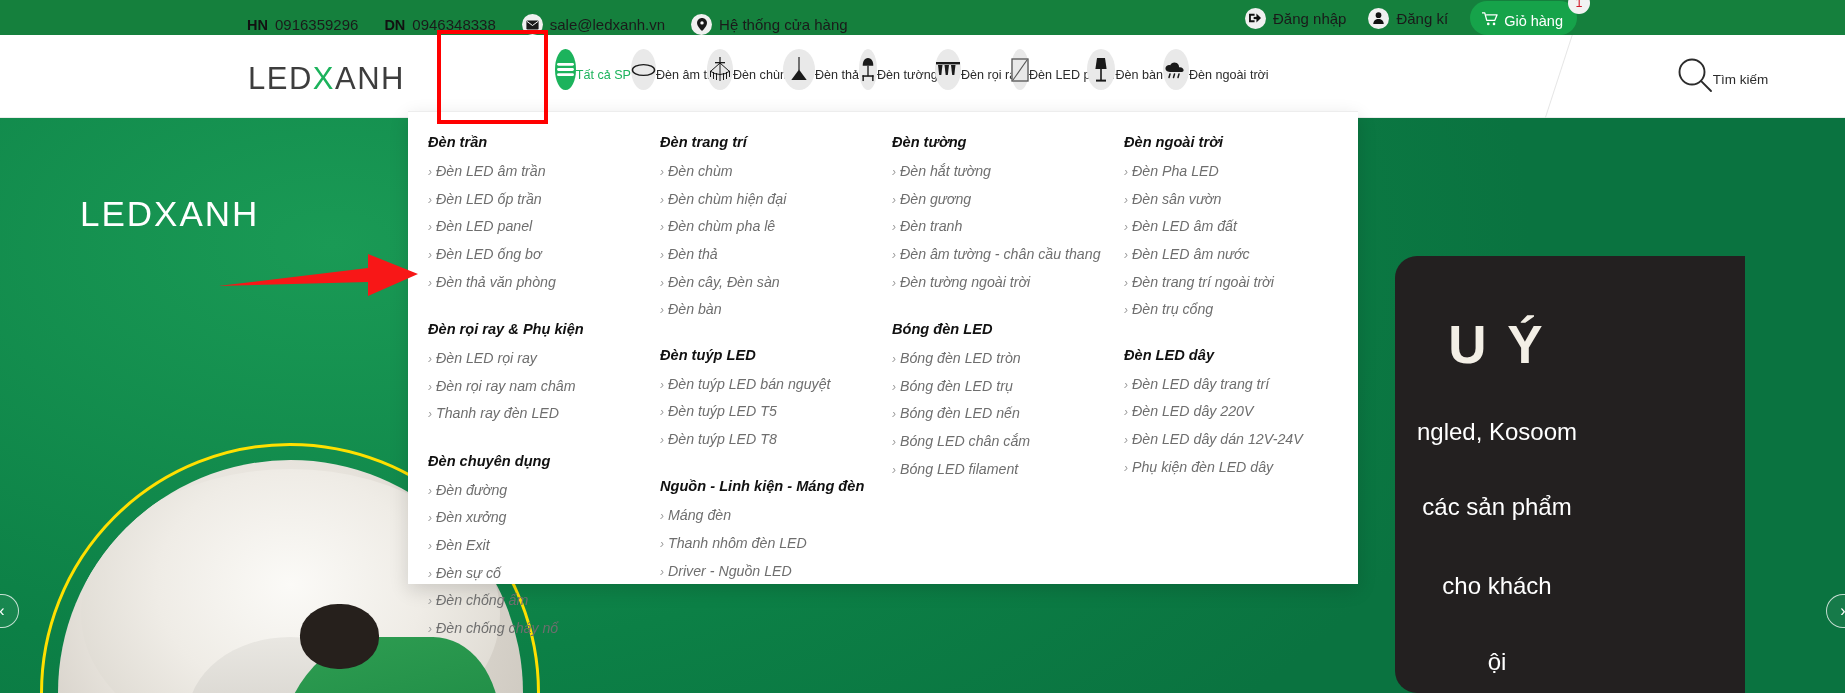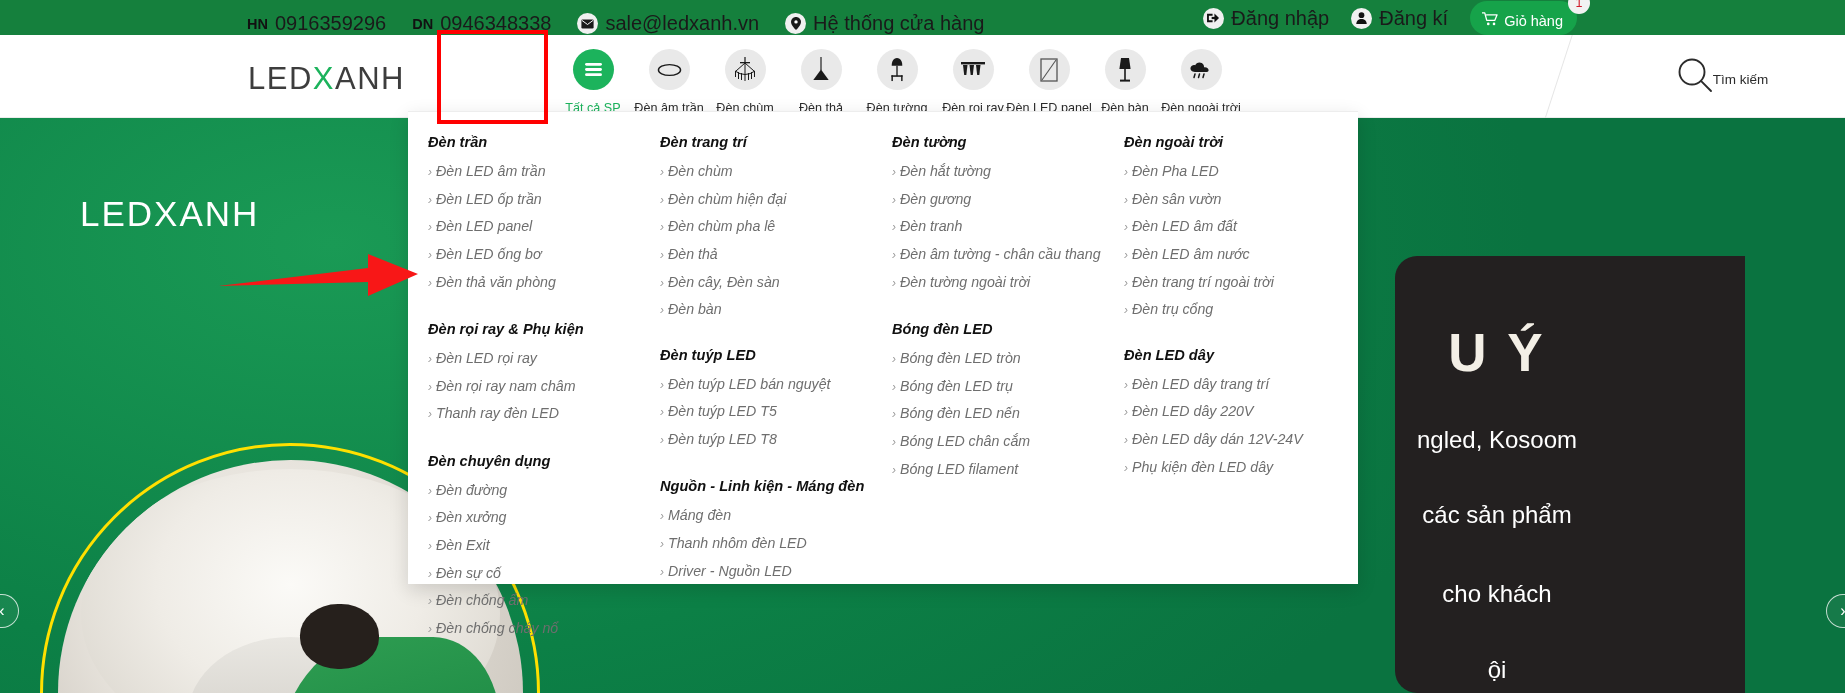--- a/index.html
+++ b/index.html
@@ -14,21 +14,21 @@
   
   .topbar {
     position: absolute; top: 0; left: 0; width: 1845px; height: 35px;
     background: #15803d;
     display: flex; align-items: flex-end;
     font-size: 14.5px; color: #111;
   }
   .topbar-left { display: flex; align-items: center; gap: 26px; margin-left: 247px; }
   .tb-item { display: flex; align-items: center; gap: 7px; white-space: nowrap; }
   .tb-lab { font-weight: bold; font-size: 14.5px; color: #111; }
-  .tb-val { font-size: 20px; color: #1a1a1a; }
+  .tb-val { font-size: 15px; color: #1a1a1a; }
   .circ-ico {
     width: 21px; height: 21px; border-radius: 50%;
     background: #f0f0f0; display: flex; align-items: center; justify-content: center;
     flex: 0 0 auto;
   }
   .circ-ico svg { display: block; }
   .topbar-right { display: flex; align-items: center; gap: 22px; margin-left: auto; margin-right: 268px; }
   .cart-btn {
     position: relative;
     background: #16a34a; color: #fff; border: none; border-radius: 999px;
@@ -54,21 +54,21 @@
     font-size: 31px; font-weight: 300; letter-spacing: 1.5px;
     color: #3d3d3d; user-select: none;
   }
   .logo .x { color: #1cb35c; font-weight: 500; }
 
   .navrow {
     position: absolute; left: 555px; top: 6px;
     display: flex; align-items: flex-start; gap: 0px;
   }
   .navitem {
-    width: 76px; display: flex; flex-direction: column; align-items: center;
+    width: 76px; display: flex; flex-direction: row; align-items: center;
     cursor: pointer; padding-top: 8px;
   }
   .nav-ico {
     width: 41px; height: 41px; border-radius: 50%;
     background: #e9e9e9; display: flex; align-items: center; justify-content: center;
     margin-bottom: 11px;
   }
   .nav-ico.green { background: #1cb35c; }
   .nav-lab { font-size: 12.6px; color: #2b2b2b; white-space: nowrap; text-align: center; }
   .nav-lab.green { color: #1cb35c; }
@@ -146,21 +146,21 @@
   
   .promo {
     position: absolute; right: 100px; top: 138px;
     width: 350px; height: 437px;
     background: #232020; border-radius: 22px 0 0 22px;
     overflow: hidden;
   }
   .promo-inner { position: absolute; left: -148px; top: 0; width: 500px; height: 437px; padding: 52px 0 0 0; }
   .promo-title {
     color: #f3efe6; font-size: 53px; font-weight: bold; letter-spacing: 3px;
-    text-align: center; margin-top: 14px;
+    text-align: center; margin-top: 6px;
   }
   .promo-line {
     color: #ffffff; font-size: 24px; text-align: center; line-height: 1.55;
     margin-top: 38px;
   }
   .promo-line2 {
     color: #ffffff; font-size: 24px; text-align: center; line-height: 1.55;
     margin-top: 42px;
   }
 

